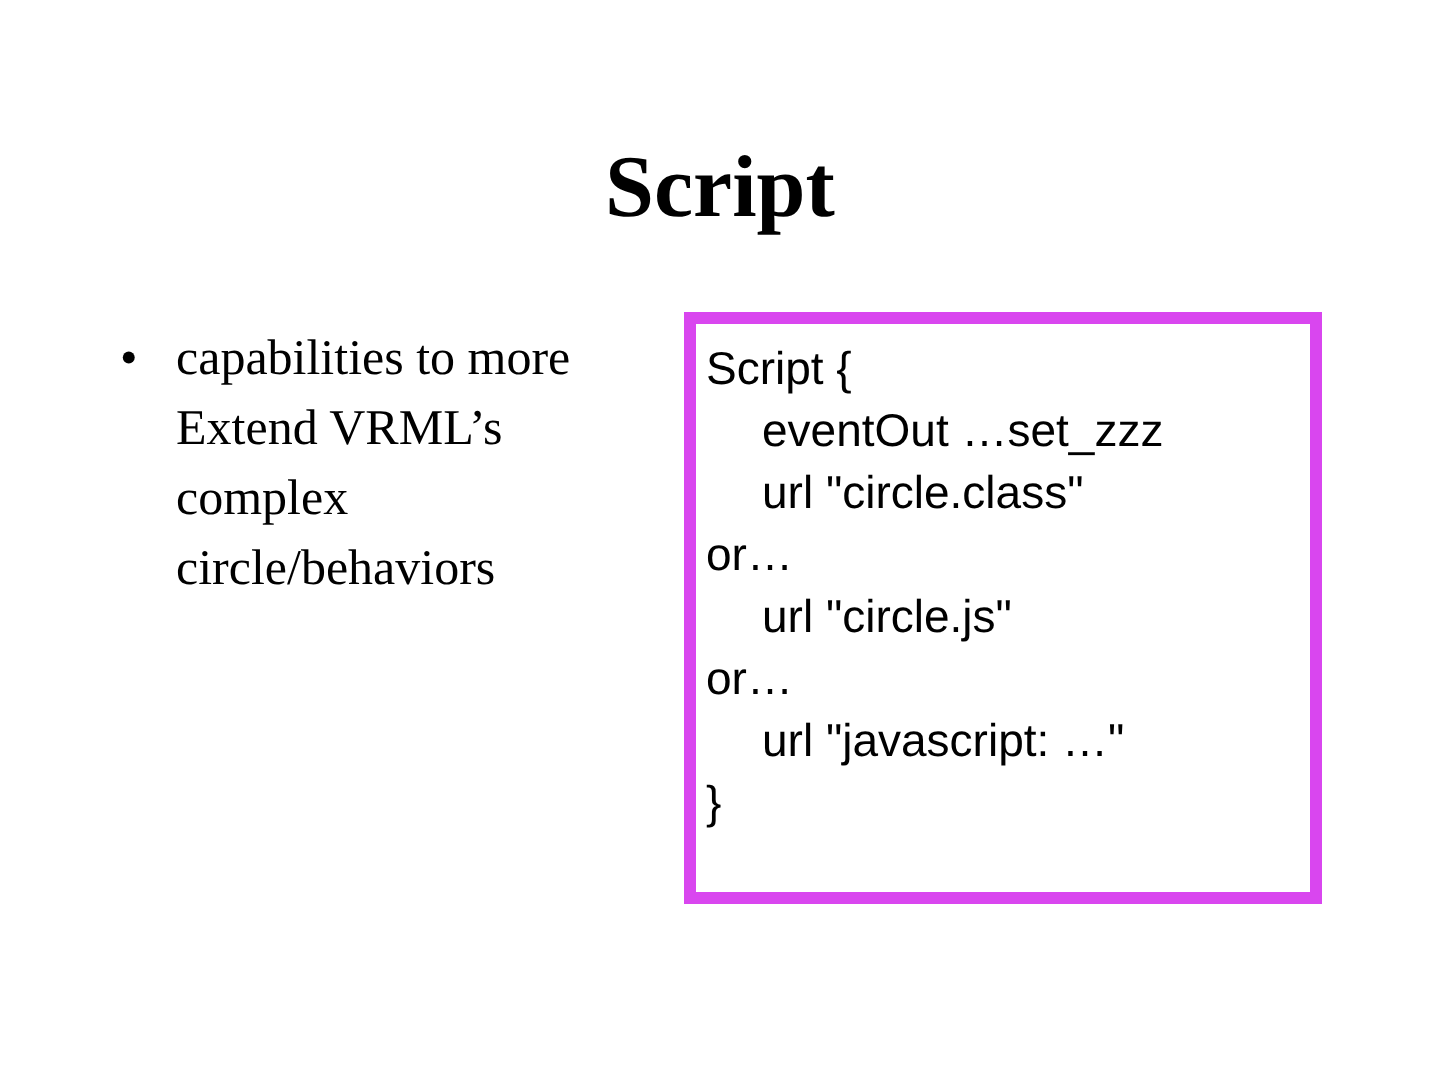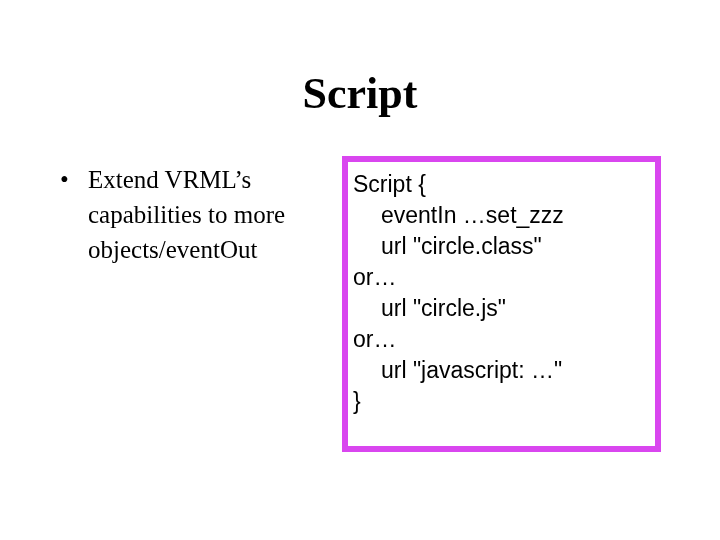--- a/index.html
+++ b/index.html
@@ -101,31 +101,32 @@
 <body>
 
 <div class="slide">
 
   <div class="slide-title">Script</div>
 
   <div class="bullet-block">
     <div class="bullet-item">
       <span class="bullet-marker">•</span>
       <span class="bullet-text">
+        <span class="ln">capabilities to more</span>
         <span class="ln">Extend VRML’s</span>
-        <span class="ln">capabilities to more</span>
-        <span class="ln">objects/eventOut</span>
+        <span class="ln">complex</span>
+        <span class="ln">circle/behaviors</span>
       </span>
     </div>
   </div>
 
   <div class="code-box">
     <div class="code-listing">
       <span class="code-line">Script {</span>
-      <span class="code-line indent">eventIn …set_zzz</span>
+      <span class="code-line indent">eventOut …set_zzz</span>
       <span class="code-line indent">url "circle.class"</span>
       <span class="code-line">or…</span>
       <span class="code-line indent">url "circle.js"</span>
       <span class="code-line">or…</span>
       <span class="code-line indent">url "javascript: …"</span>
       <span class="code-line">}</span>
     </div>
   </div>
 
 </div>

